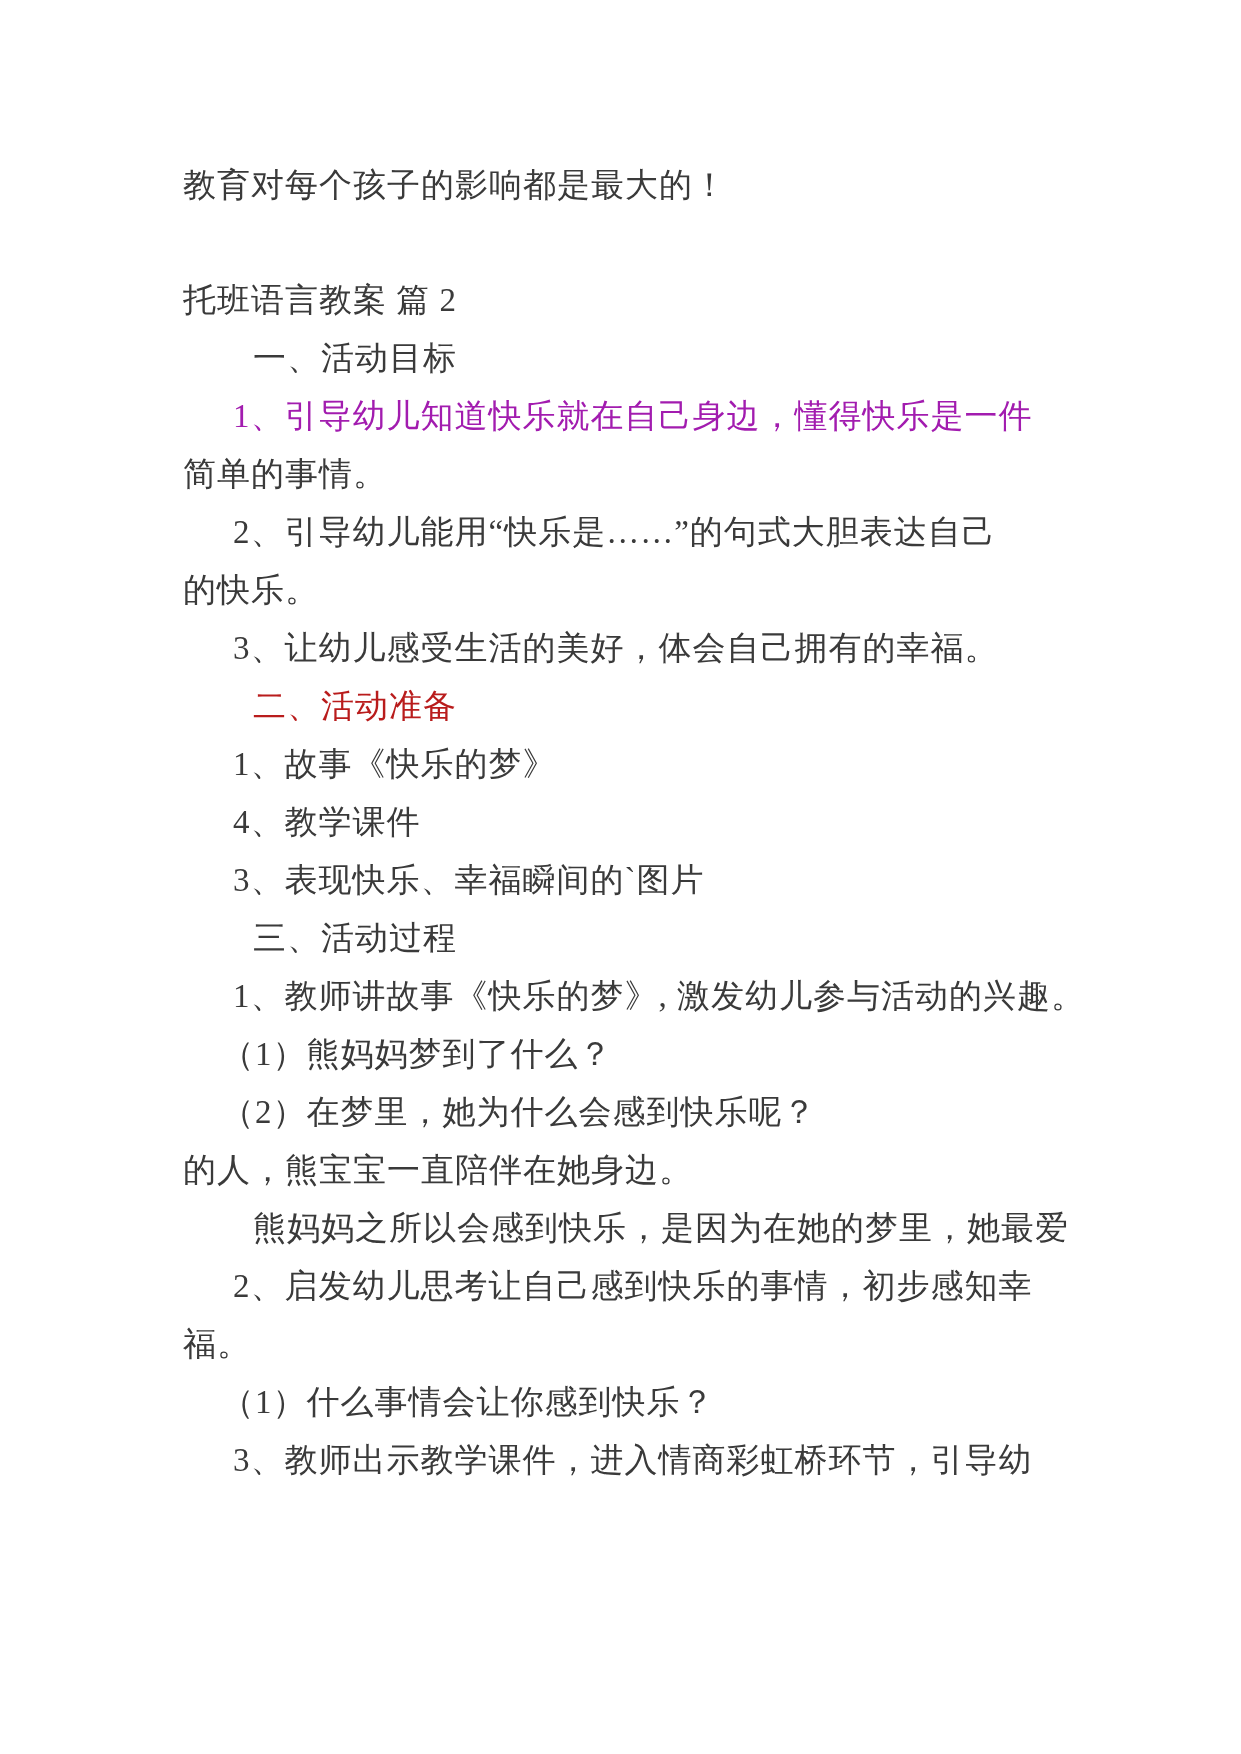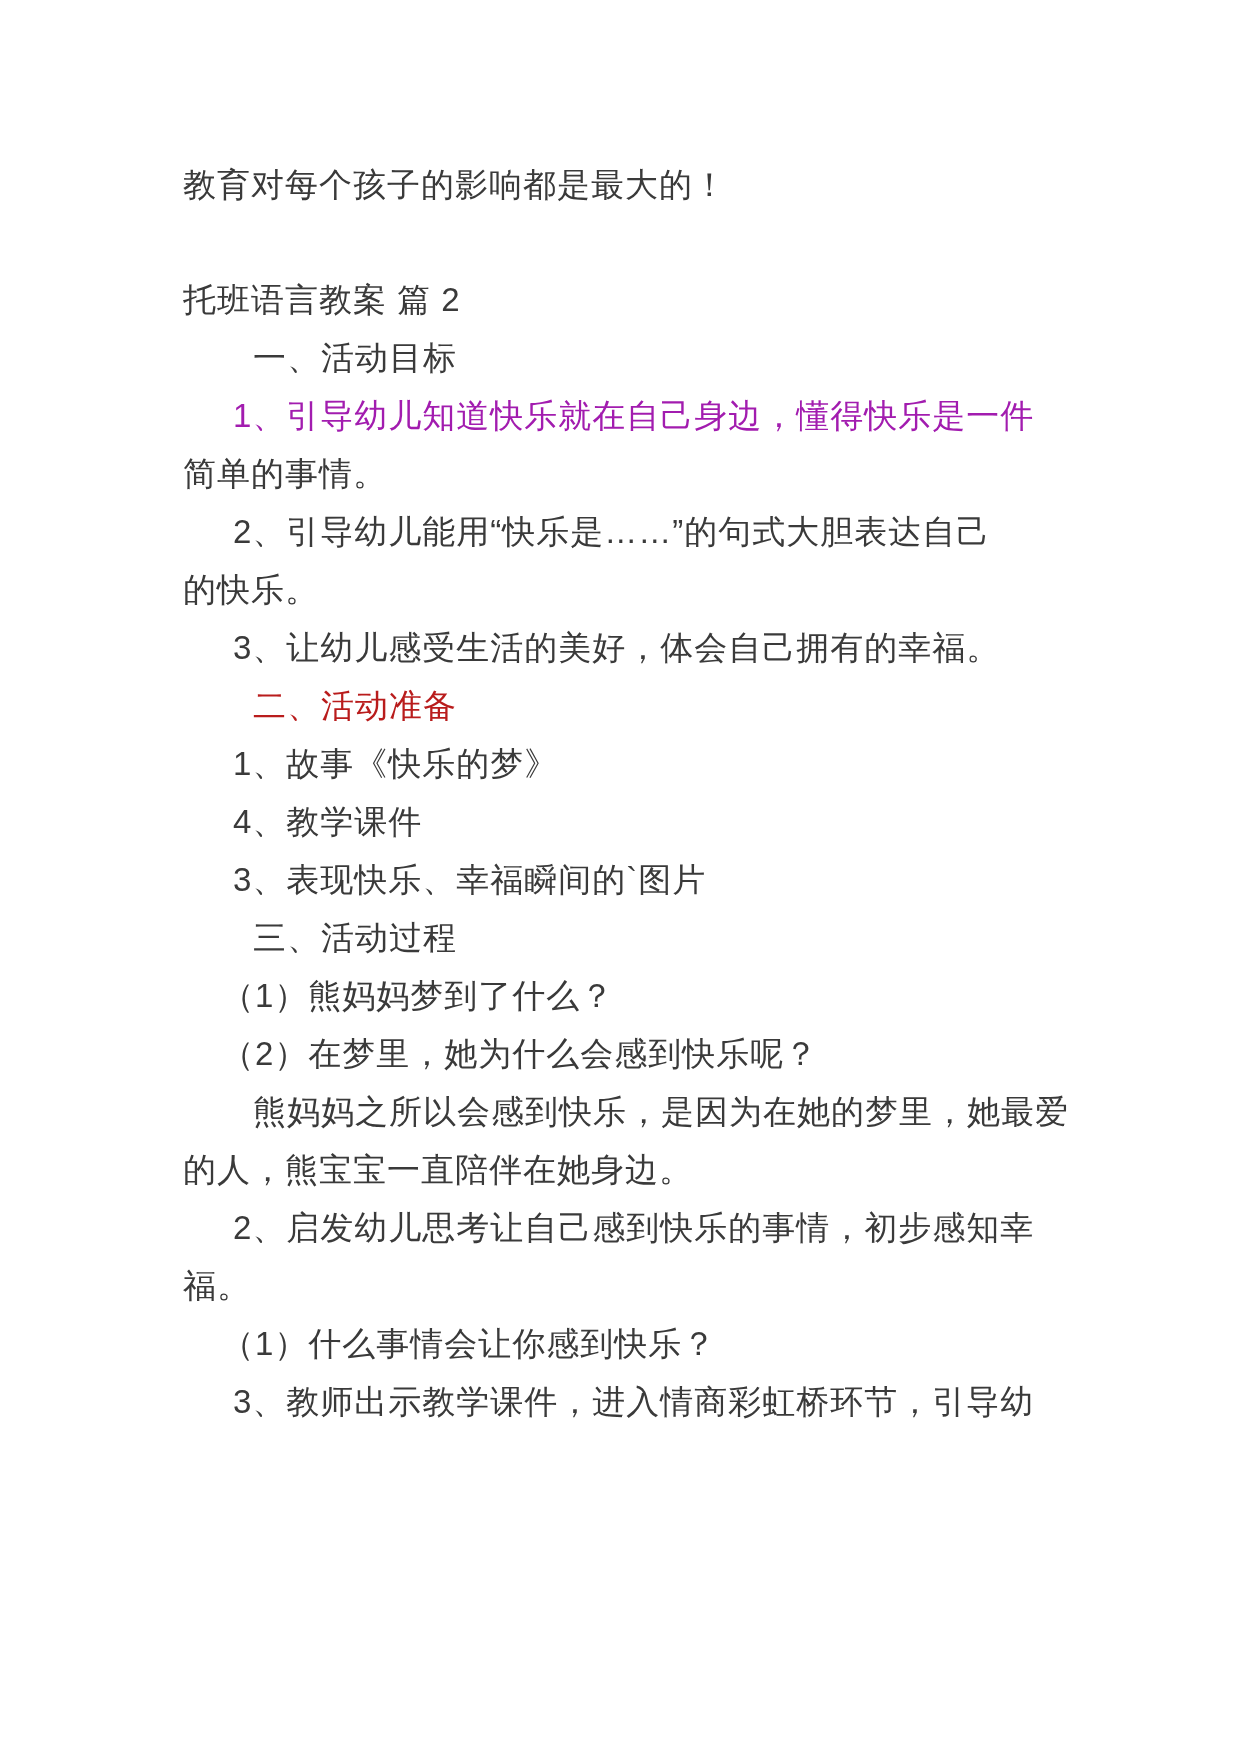--- a/index.html
+++ b/index.html
@@ -6,21 +6,21 @@
     margin: 0;
     padding: 0;
     background: #ffffff;
   }
   .page {
     position: relative;
     width: 1077px;
     height: 1754px;
     background: #ffffff;
     overflow: hidden;
-    font-family: Liberation Sans, sans-serif;
+    font-family: Liberation Serif, serif;
   }
   .text-block {
     position: absolute;
     left: 183px;
     top: 156px;
     width: 902px;
   }
   .line {
     height: 58px;
     line-height: 58px;
@@ -50,22 +50,23 @@
       <div class="line indent-num" style="color: #a21caf;">1、引导幼儿知道快乐就在自己身边，懂得快乐是一件</div>
       <div class="line indent-none" style="color: rgb(58, 58, 58);">简单的事情。</div>
       <div class="line indent-num" style="color: rgb(58, 58, 58);">2、引导幼儿能用“快乐是……”的句式大胆表达自己</div>
       <div class="line indent-none" style="color: rgb(58, 58, 58);">的快乐。</div>
       <div class="line indent-num" style="color: rgb(58, 58, 58);">3、让幼儿感受生活的美好，体会自己拥有的幸福。</div>
       <div class="line indent-full" style="color: #b91c1c;">二、活动准备</div>
       <div class="line indent-num" style="color: rgb(58, 58, 58);">1、故事《快乐的梦》</div>
       <div class="line indent-num" style="color: rgb(58, 58, 58);">4、教学课件</div>
       <div class="line indent-num" style="color: rgb(58, 58, 58);">3、表现快乐、幸福瞬间的`图片</div>
       <div class="line indent-full" style="color: rgb(58, 58, 58);">三、活动过程</div>
+      <div class="line indent-num" style="color: rgb(58, 58, 58);">1、教师讲故事《快乐的梦》, 激发幼儿参与活动的兴趣。</div>
       <div class="line indent-bracket" style="color: rgb(58, 58, 58);">（1）熊妈妈梦到了什么？</div>
       <div class="line indent-bracket" style="color: rgb(58, 58, 58);">（2）在梦里，她为什么会感到快乐呢？</div>
+      <div class="line indent-none" style="color: rgb(58, 58, 58);">的人，熊宝宝一直陪伴在她身边。</div>
       <div class="line indent-full" style="color: rgb(58, 58, 58);">熊妈妈之所以会感到快乐，是因为在她的梦里，她最爱</div>
-      <div class="line indent-none" style="color: rgb(58, 58, 58);">的人，熊宝宝一直陪伴在她身边。</div>
       <div class="line indent-num" style="color: rgb(58, 58, 58);">2、启发幼儿思考让自己感到快乐的事情，初步感知幸</div>
       <div class="line indent-none" style="color: rgb(58, 58, 58);">福。</div>
       <div class="line indent-bracket" style="color: rgb(58, 58, 58);">（1）什么事情会让你感到快乐？</div>
       <div class="line indent-num" style="color: rgb(58, 58, 58);">3、教师出示教学课件，进入情商彩虹桥环节，引导幼</div>
     </div>
 </div>
 
 </body></html>

